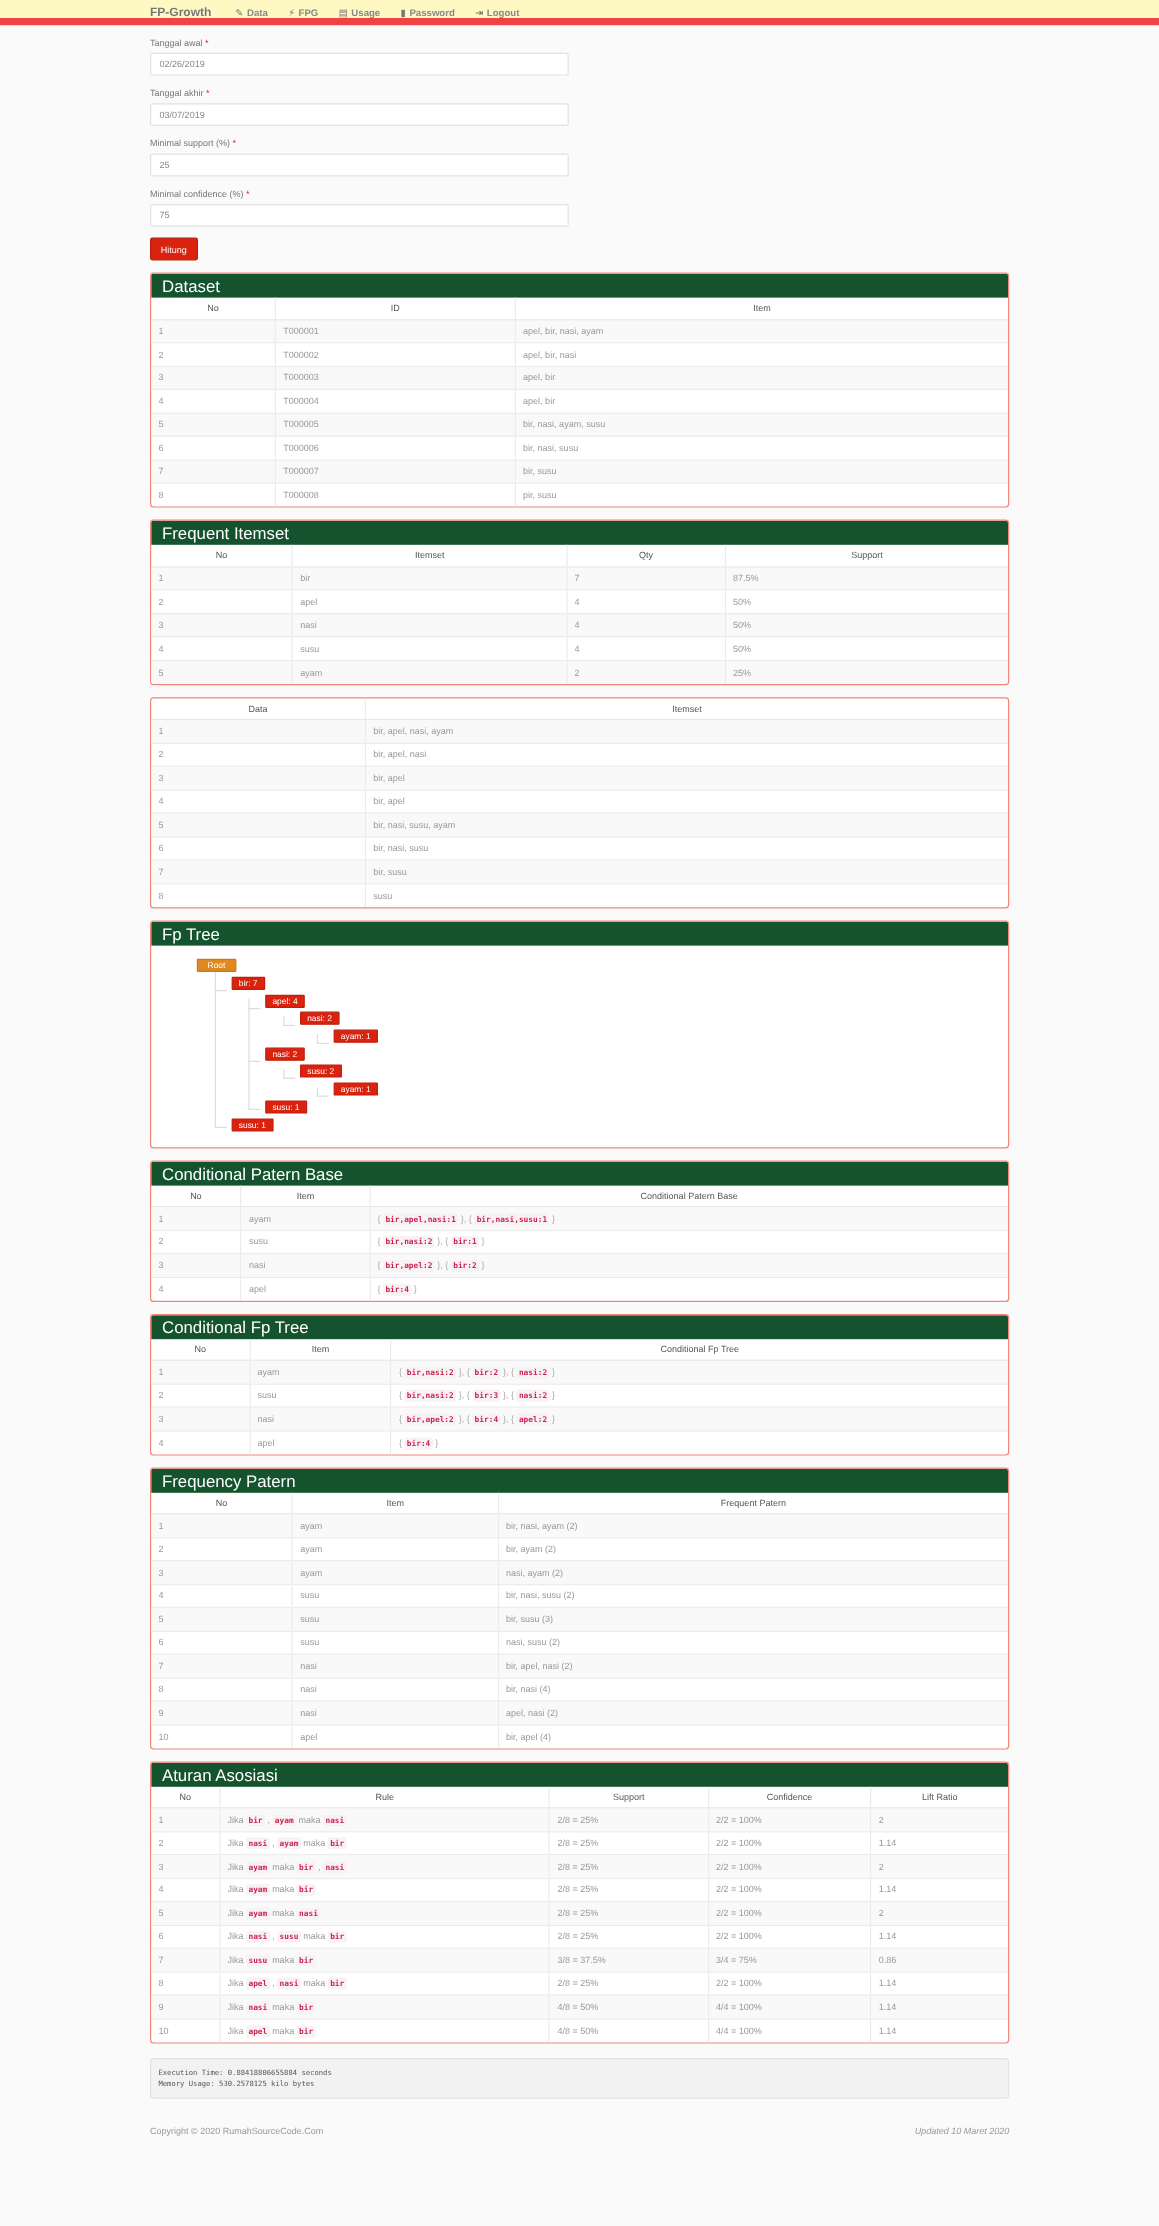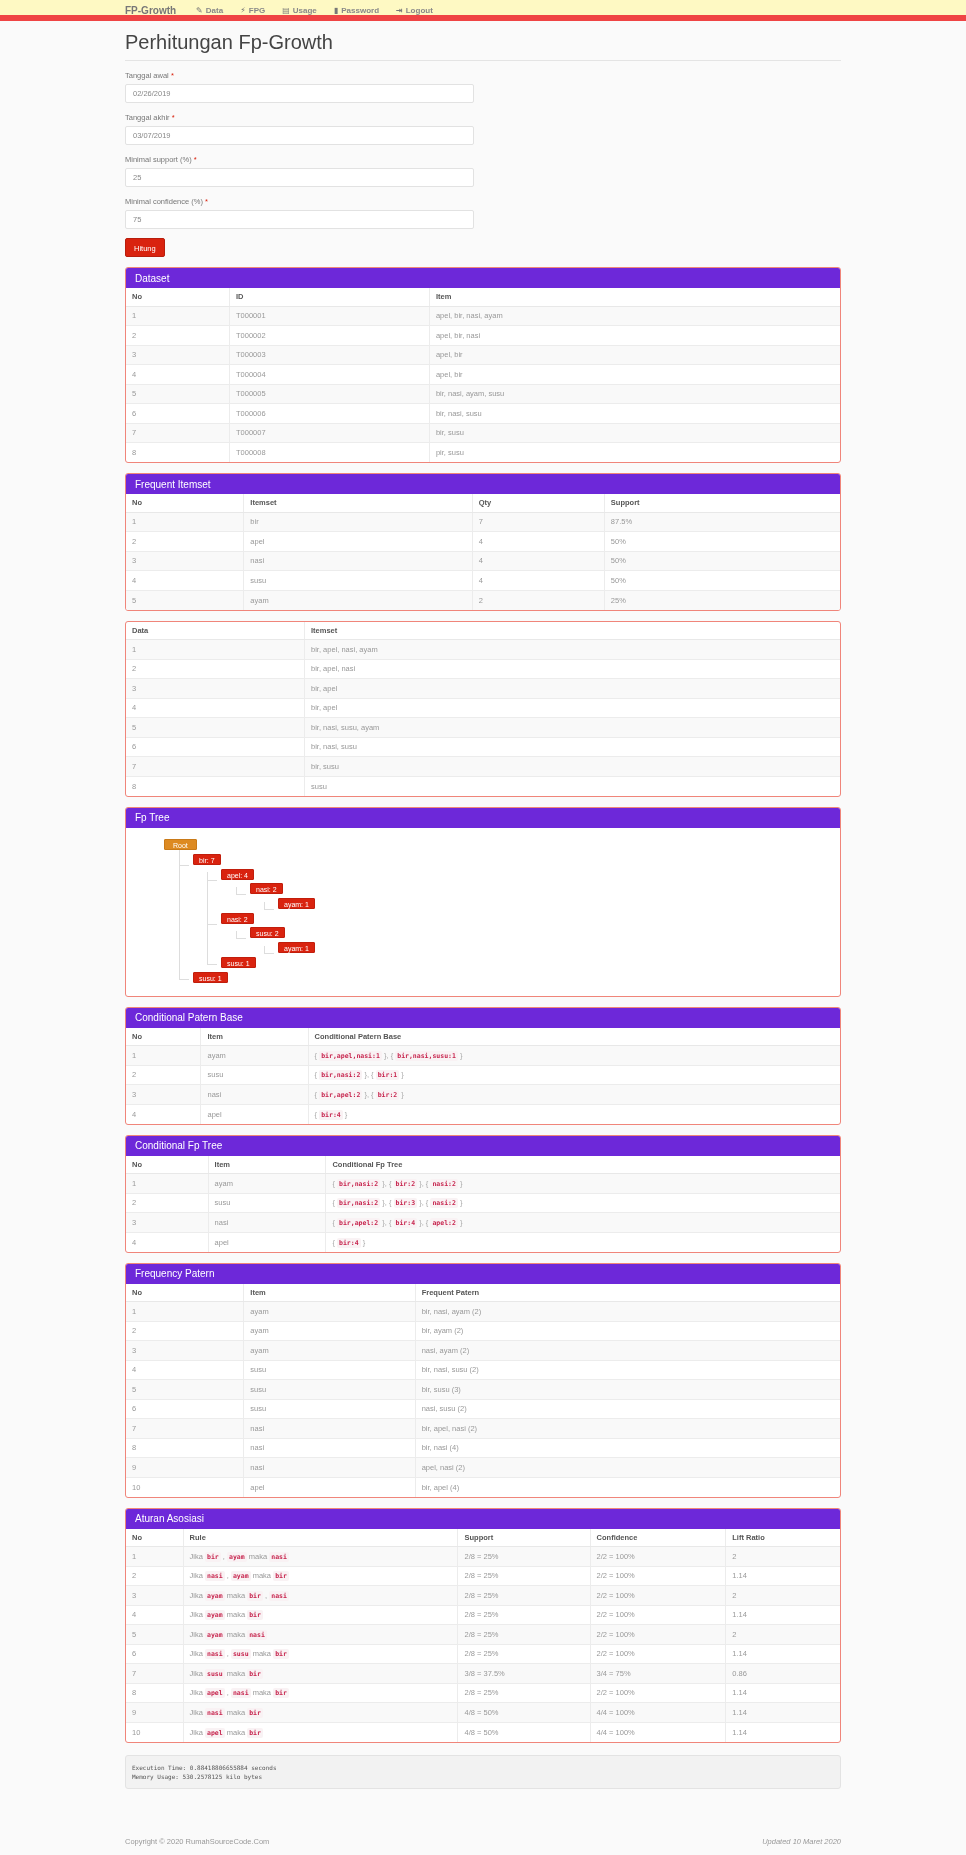--- a/index.html
+++ b/index.html
@@ -37,26 +37,26 @@
   .btn-hitung {
     margin-top: 9px; display: inline-block; background: #d9230f; color: #fff;
     font-size: 7.5px; padding: 5px 8px; border-radius: 2px; border: 1px solid #b81e0d;
     height: 19px;
   }
   .panel {
     margin-top: 10px; border: 1px solid #f0857a; border-radius: 3px; background: #fff;
     overflow: hidden;
   }
   .panel-heading {
-    background: #6d28d9; color: #fff; font-size: 10px; height: 20px;
+    background: #14532d; color: #fff; font-size: 14px; height: 20px;
     padding: 0 9px; display: flex; align-items: center;
   }
   table { width: 100%; border-collapse: collapse; }
   th {
-    text-align: left; font-size: 7.5px; color: #555; font-weight: bold;
+    text-align: center; font-size: 7.5px; color: #555; font-weight: normal;
     padding: 0 6px; height: 18px; border-bottom: 1px solid #e8e8e8;
   }
   td {
     font-size: 7.5px; color: #999; padding: 0 6px; height: 19.5px;
     border-top: 1px solid #ececec;
   }
   th + th, td + td { border-left: 1px solid #ececec; }
   tbody tr:nth-child(odd) td { background: #f9f9f9; }
   code {
     font-family: "DejaVu Sans Mono", "Liberation Mono", monospace; font-size: 6.5px;
@@ -70,21 +70,21 @@
     border: 1px solid #c11e0c;
   }
   .node.root { background: #dd8a22; border-color: #c97a18; padding: 0 8px; }
   .tline { position: absolute; background: #ddd; }
   .exec {
     margin-top: 12px; background: #f2f2f2; border: 1px solid #e3e3e3; border-radius: 3px;
     padding: 7px 6px; font-family: "DejaVu Sans Mono", "Liberation Mono", monospace; font-size: 6px;
     color: #555; line-height: 9px;
   }
   .footer {
-    margin-top: 48px; display: flex; justify-content: space-between; font-size: 7.5px; color: #999;
+    margin-top: 22px; display: flex; justify-content: space-between; font-size: 7.5px; color: #999;
   }
   .footer .updated { font-style: italic; }
 </style>
 </head>
 <body>
 
 <nav class="navbar">
   <div class="nav-inner">
     <span class="brand">FP-Growth</span>
     <span class="nav-link">
@@ -104,21 +104,20 @@
       <span>Password</span>
     </span>
     <span class="nav-link">
       <span class="ico">⇥</span>
       <span>Logout</span>
     </span>
   </div>
 </nav>
 
 <div class="container">
-  <h1>Perhitungan Fp-Growth</h1>
 
   <div class="form-group">
     <label><span>Tanggal awal</span> <span class="req">*</span></label>
     <div class="form-control">02/26/2019</div>
   </div>
   <div class="form-group">
     <label><span>Tanggal akhir</span> <span class="req">*</span></label>
     <div class="form-control">03/07/2019</div>
   </div>
   <div class="form-group">

